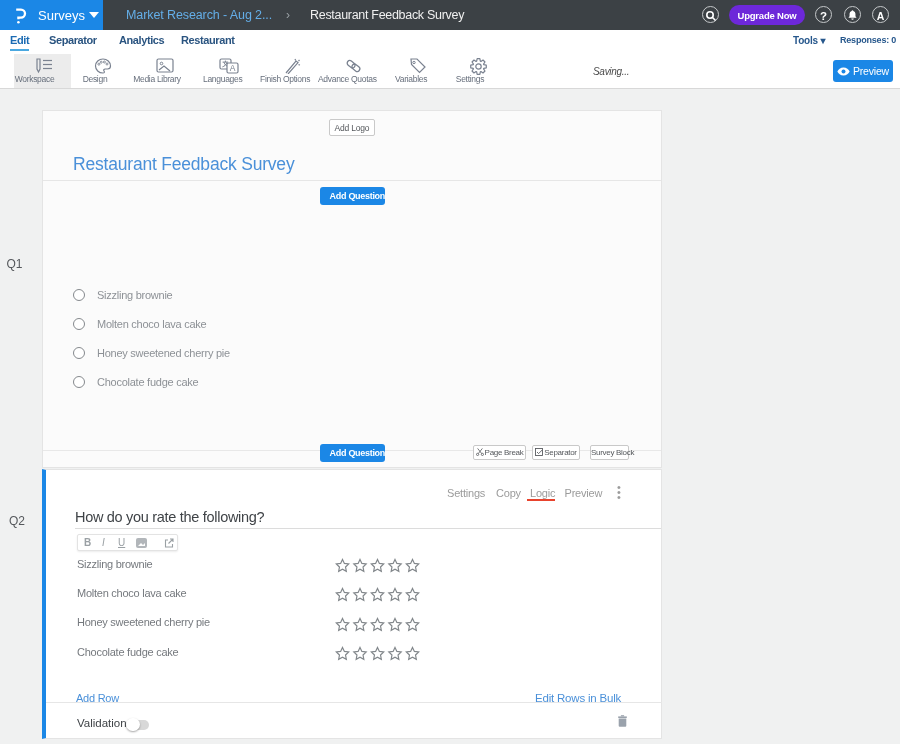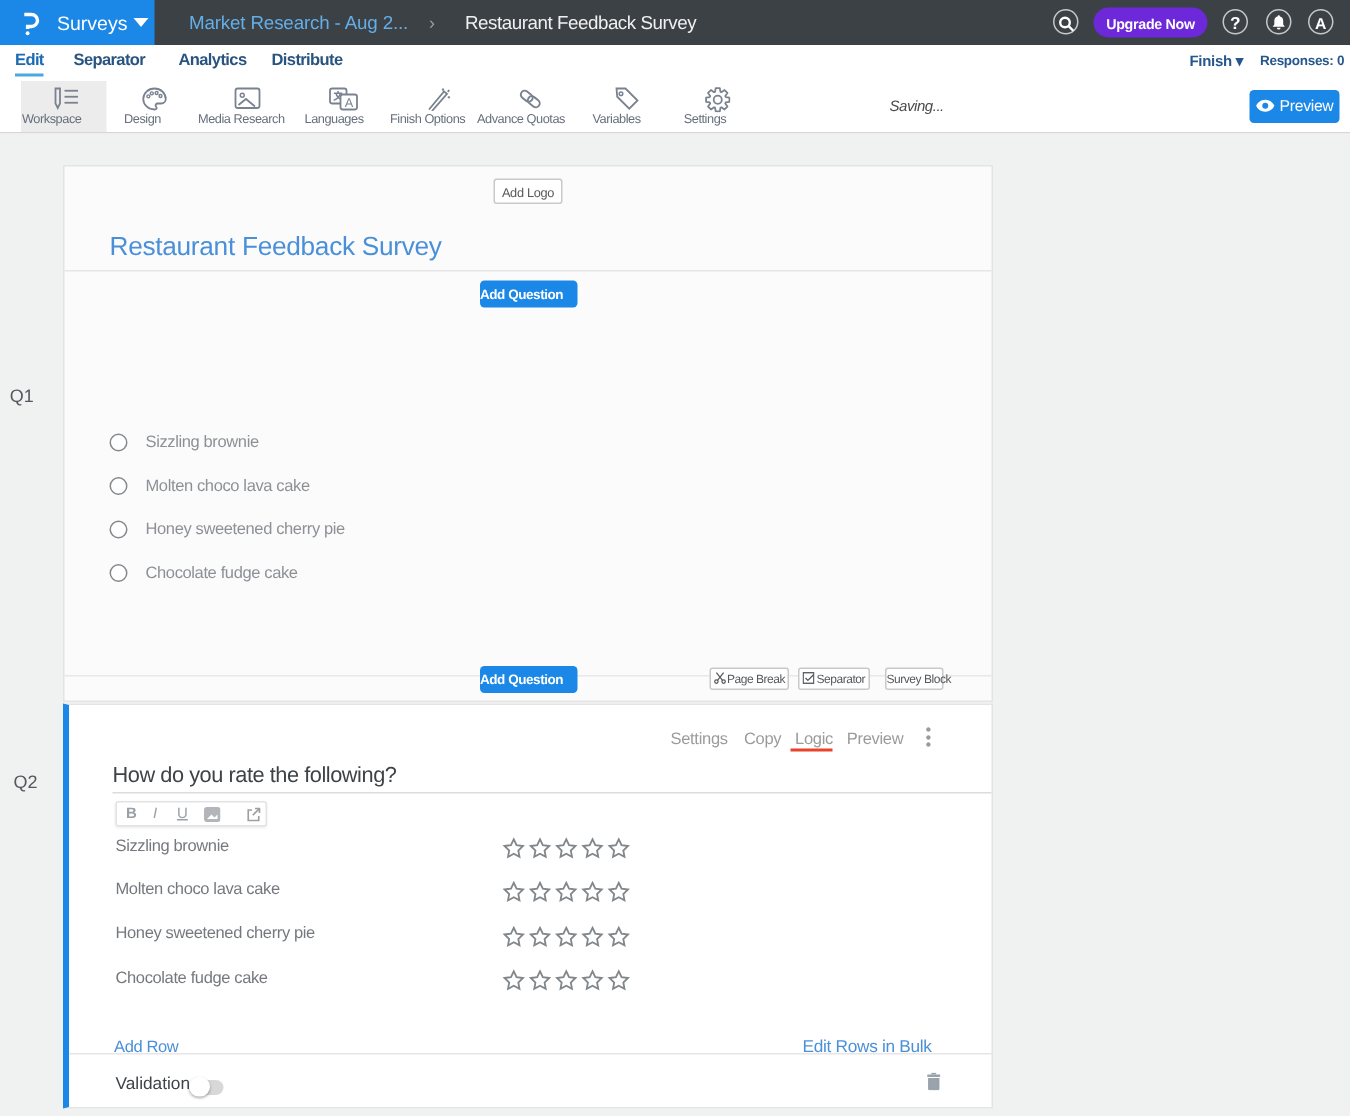--- a/index.html
+++ b/index.html
@@ -35,21 +35,21 @@
 #urlbox { position:absolute; left:629px; top:6px; width:196px; height:22px; background:#fff; border:1px solid #ccc; border-radius:3px; }
 #urlbox .utext { position:absolute; left:8px; top:4.5px; font-size:10px; letter-spacing:-0.4px; color:#3c4043; white-space:nowrap; overflow:hidden; width:162px; }
 #urlbox .pencil { position:absolute; right:0; top:0; width:26px; height:20px; background:#e9e9e9; border-left:1px solid #ccc; border-radius:0 3px 3px 0; text-align:center; }
 #previewbtn { position:absolute; left:833px; top:6px; width:60px; height:22px; background:#1b87e6; border-radius:3px; color:#fff; font-size:10.5px; text-align:center; line-height:22px; letter-spacing:-0.2px; }
 
 
 #content { position:absolute; top:89px; left:0; width:900px; height:655px; background:#f0f1f1; }
 .qlabel { position:absolute; font-size:12px; color:#55585c; }
 #card1 { position:absolute; top:21px; left:42px; width:620px; height:358px; background:#fbfbfb; border:1px solid #e4e4e4; }
 #card2 { position:absolute; top:380px; left:42px; width:620px; height:270px; background:#fff; border:1px solid #e4e4e4; border-left:4px solid #1b87e6; }
-.btn-blue { background:#1b87e6; color:#fff; font-weight:bold; font-size:9px; letter-spacing:-0.3px; text-align:left; border-radius:3px; white-space:nowrap; }
+.btn-blue { background:#1b87e6; color:#fff; font-weight:bold; font-size:9px; letter-spacing:-0.3px; text-align:right; border-radius:3px; white-space:nowrap; }
 .btn-white { background:#fff; border:1px solid #c9c9c9; border-radius:2px; color:#55585c; text-align:center; white-space:nowrap; }
 .radio { position:absolute; width:12px; height:12px; border:1px solid #85898d; border-radius:50%; background:#fff; }
 .optlbl { position:absolute; font-size:11px; color:#8d9196; letter-spacing:-0.25px; white-space:nowrap; }
 .rowlbl { position:absolute; font-size:11px; color:#75797e; letter-spacing:-0.25px; white-space:nowrap; }
 .qtext { position:absolute; font-size:14.5px; color:#3f4347; letter-spacing:-0.3px; }
 .link { color:#4a90d9; font-size:11.5px;margin-top:18px; }
 </style>
 </head>
 <body>
 <div id="page">
@@ -86,22 +86,22 @@
     </div>
     <div class="tbcirc" style="left:872px;"><svg width="15" height="15" viewBox="0 0 15 15" style="margin-top:1px">
           <text x="7.5" y="11.5" text-anchor="middle" font-size="10.5" font-weight="bold" fill="#fff" font-family="Liberation Sans">A</text>
         </svg></div>
   </div>
 
   <div id="nav">
     <span class="tab" style="left:10px; color:#1b6bb3; border-bottom:2px solid #4aa8e0; padding-bottom:3px;">Edit</span>
     <span class="tab" style="left:49px;">Separator</span>
     <span class="tab" style="left:119px;">Analytics</span>
-    <span class="tab" style="left:181px;">Distribute</span>
-    <span id="tools">Finish ▾</span>
+    <span class="tab" style="left:181px;">Restaurant</span>
+    <span id="tools">Tools ▾</span>
     <span id="resp">Responses: 0</span>
   </div>
 
   <div id="toolbar">
     <div class="titem sel" style="left:14px; width:57px;">
       <svg width="22" height="16" viewBox="0 0 22 16">
           <g stroke="#7a8290" stroke-width="1.2" fill="none">
             <path d="M5 1 v10 l1.5 3 1.5 -3 v-10 z"></path>
             <line x1="11" y1="2.5" x2="20" y2="2.5"></line>
             <line x1="11" y1="6.5" x2="20" y2="6.5"></line>
@@ -121,21 +121,21 @@
           </g>
         </svg>
       <div class="lbl">Design</div>
     </div>
     <div class="titem" style="left:132px; width:66px;">
       <svg width="18" height="16" viewBox="0 0 18 16">
           <rect x="1" y="1" width="16" height="13" rx="1.5" stroke="#7a8290" stroke-width="1.2" fill="none"></rect>
           <circle cx="5.5" cy="5.5" r="1.3" stroke="#7a8290" stroke-width="1" fill="none"></circle>
           <path d="M3 12 l5-4 6 5" stroke="#7a8290" stroke-width="1.2" fill="none"></path>
         </svg>
-      <div class="lbl">Media Research</div>
+      <div class="lbl">Media Library</div>
     </div>
     <div class="titem" style="left:203px; width:52px;">
       <svg width="20" height="16" viewBox="0 0 20 16">
           <rect x="1" y="1" width="11" height="10" rx="1.5" stroke="#7a8290" stroke-width="1.2" fill="none"></rect>
           <g stroke="#7a8290" stroke-width="1">
             <path d="M3.6 4.1 h5.6 M6.4 2.6 v1.5 M7.9 4.3 c-0.6 2.6 -2.6 4 -4.5 4.6 M5 4.3 c0.6 2.2 2.4 3.8 4.4 4.4" fill="none"></path>
           </g>
           <rect x="8" y="5" width="11" height="10" rx="1.5" stroke="#7a8290" stroke-width="1.2" fill="#fff"></rect>
           <text x="10.8" y="13.2" font-size="8.5" fill="#7a8290" font-family="Liberation Sans">A</text>
         </svg>

